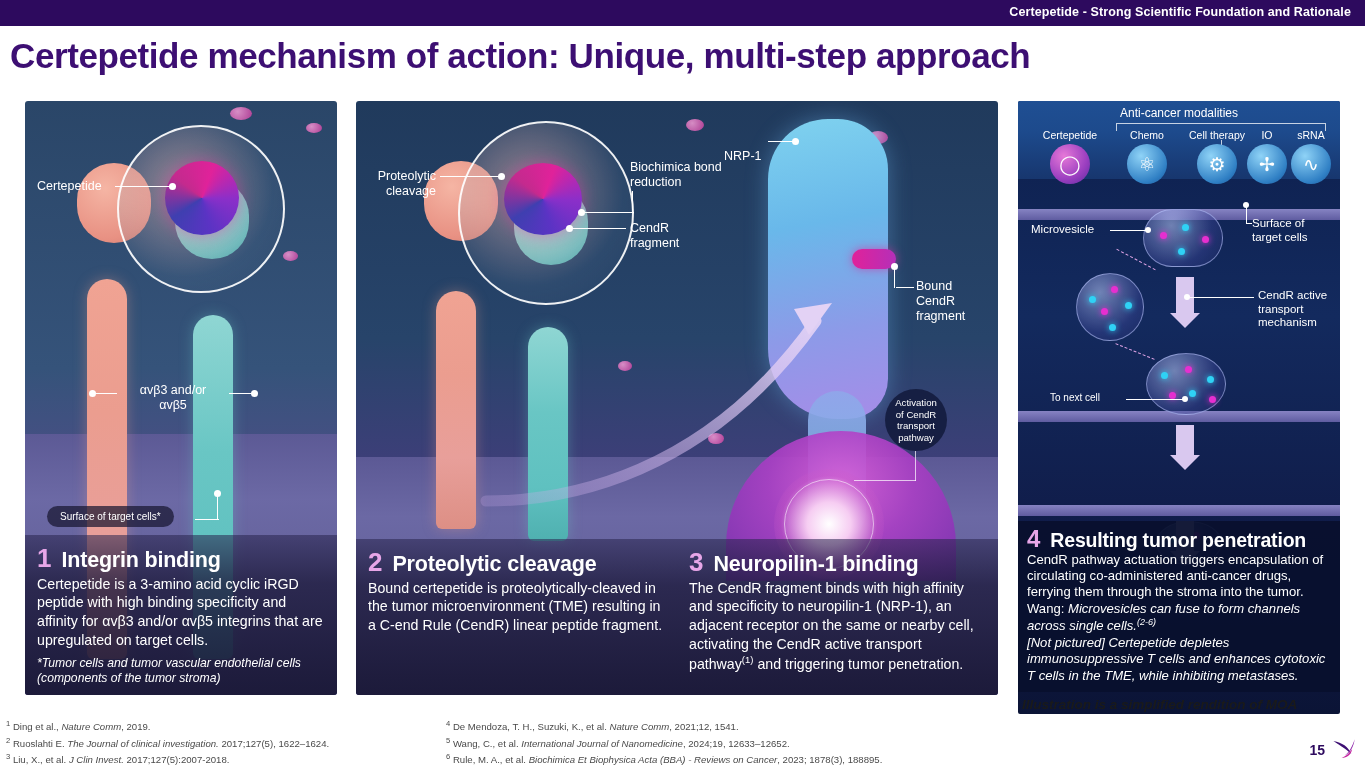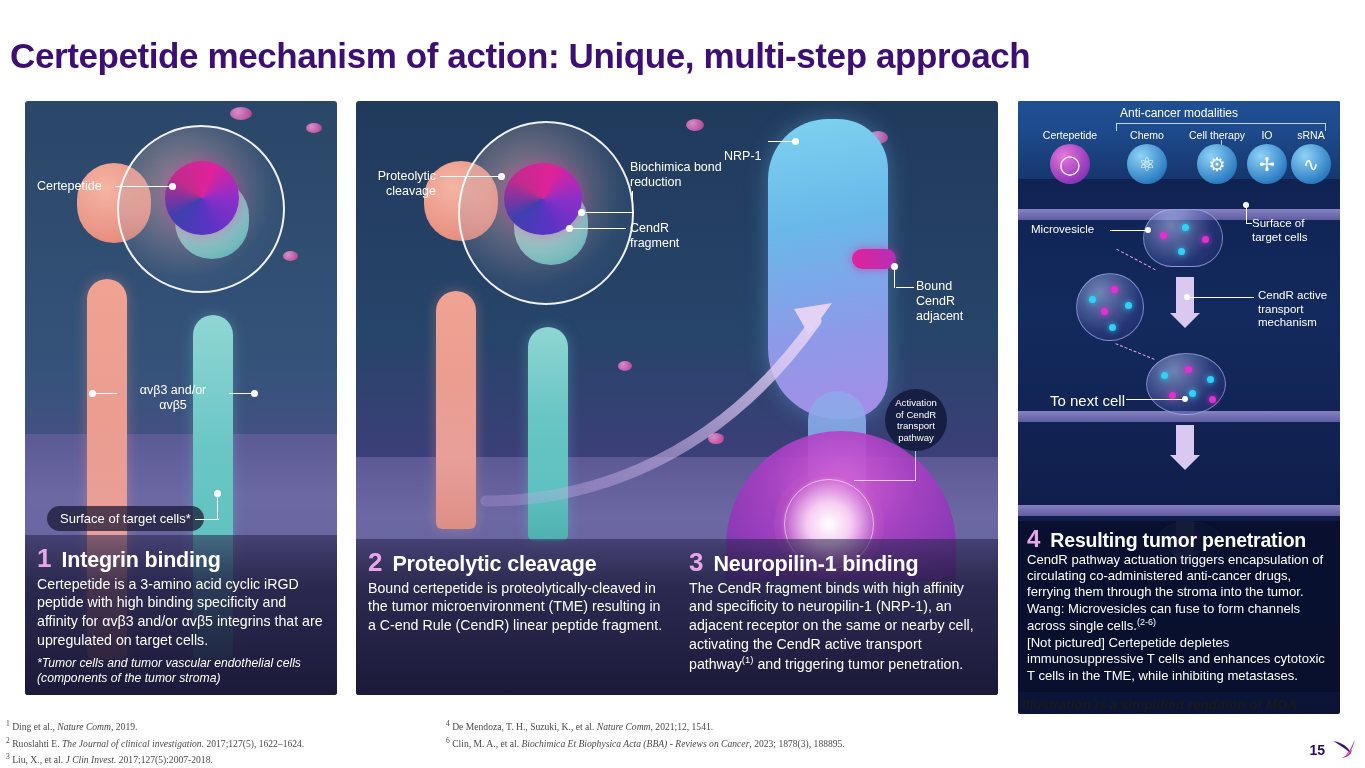--- a/index.html
+++ b/index.html
@@ -101,21 +101,21 @@
   
   .callout { position: absolute; color: #fff; font-size: 12.5px; line-height: 1.18; white-space: pre-line; }
   .callout.center { text-align: center; }
   .callout.right { text-align: right; }
   .lead-line { position: absolute; background: #fff; }
   .lead-line.h { height: 1.4px; }
   .lead-line.v { width: 1.4px; }
   .lead-dot { position: absolute; width: 7px; height: 7px; border-radius: 50%; background: #fff; }
 
   .pill-label {
-    position: absolute; color: #fff; font-size: 13px;
+    position: absolute; color: #fff; font-size: 10px;
     background: rgba(24,22,48,.72); border-radius: 13px;
     padding: 5px 13px; white-space: nowrap;
   }
 
   
   .caption {
     position: absolute; left: 0; right: 0; bottom: 0;
     padding: 10px 12px 11px 12px;
     background: linear-gradient(180deg, rgba(40,36,78,.55) 0%, rgba(30,27,62,.80) 30%, rgba(24,22,52,.92) 100%);
     color: #fff;
@@ -166,45 +166,48 @@
 
   .rp-caption {
     position: absolute; left: 0; right: 0; bottom: 22px;
     padding: 6px 9px 8px 9px;
     background: rgba(9,16,46,.94); color: #fff;
   }
   .rp-caption .caption-head { margin-bottom: 1px; }
   .rp-caption .caption-title { font-size: 19.5px; }
   .rp-caption .caption-num { font-size: 24px; }
   .rp-body { font-size: 13.1px; line-height: 1.25; }
-  .rp-italic { }
+  .rp-italic { font-style: italic; }
   .illus-note {
     position: absolute; left: 1022px; top: 697px;
     color: #1a1a1a; font-size: 13.5px; font-weight: bold; font-style: italic;
   }
 
   
   .refs { position: absolute; color: #4a4a4a; font-size: 9.6px; line-height: 1.62; }
   #refs-left { left: 6px; top: 718px; width: 440px; }
   #refs-right { left: 446px; top: 718px; width: 560px; }
-  .refs .ref-line { white-space: nowrap; font-family: Liberation Serif, serif; }
+  .refs .ref-line { white-space: nowrap; }
   .refs sup { font-size: 7.6px; }
   .refs i { font-style: italic; }
 
   .page-number {
     position: absolute; right: 40px; bottom: 10px;
     color: #2d0a5e; font-size: 14px; font-weight: bold;
   }
   .brand-logo { position: absolute; right: 8px; bottom: 6px; width: 26px; height: 26px; }
 </style>
 </head>
 <body>
 
 <div class="slide">
 
+  <div class="header-band">
+    <div class="header-band-text">Certepetide - Strong Scientific Foundation and Rationale</div>
+  </div>
 
   <div class="slide-title">Certepetide mechanism of action: Unique, multi-step approach</div>
 
   <div class="panel" id="panel1">
     <div class="panel-art">
       <div class="bg-floor"></div>
       <div class="speck" style="left:205px;top:6px;width:22px;height:13px;"></div>
       <div class="speck" style="left:281px;top:22px;width:16px;height:10px;"></div>
       <div class="speck" style="left:258px;top:150px;width:15px;height:10px;"></div>
 
@@ -312,21 +315,21 @@
 fragment</div>
       <div class="lead-line h" style="left:216px;top:127px;width:54px;"></div>
       <div class="lead-dot" style="left:210px;top:124px;"></div>
 
       <div class="callout" style="left:368px;top:48px;">NRP-1</div>
       <div class="lead-line h" style="left:412px;top:40px;width:28px;"></div>
       <div class="lead-dot" style="left:436px;top:37px;"></div>
 
       <div class="callout" style="left:560px;top:178px;">Bound
 CendR
-adjacent</div>
+fragment</div>
       <div class="lead-line h" style="left:540px;top:186px;width:18px;"></div>
       <div class="lead-line v" style="left:538px;top:166px;height:21px;"></div>
       <div class="lead-dot" style="left:535px;top:162px;"></div>
     </div>
 
     <div class="caption half" style="height:156px;">
       <div class="caption-head">
         <span class="caption-num">2</span>
         <span class="caption-title">Proteolytic cleavage</span>
       </div>
@@ -427,21 +430,21 @@
     <div class="lead-line v" style="left:228px;top:105px;height:18px;"></div>
     <div class="lead-line h" style="left:228px;top:122px;width:6px;"></div>
     <div class="lead-dot" style="left:225px;top:101px;width:6px;height:6px;"></div>
 
     <div class="callout" style="left:240px;top:188px;font-size:11.5px;">CendR active
 transport
 mechanism</div>
     <div class="lead-line h" style="left:172px;top:196px;width:64px;"></div>
     <div class="lead-dot" style="left:166px;top:193px;width:6px;height:6px;"></div>
 
-    <div class="callout" style="left:32px;top:291px;font-size:15px;">To next cell</div>
+    <div class="callout" style="left:32px;top:291px;font-size:10px;">To next cell</div>
     <div class="lead-line h" style="left:108px;top:298px;width:58px;"></div>
     <div class="lead-dot" style="left:164px;top:295px;width:6px;height:6px;"></div>
 
     <div class="rp-caption">
       <div class="caption-head">
         <span class="caption-num">4</span>
         <span class="caption-title">Resulting tumor penetration</span>
       </div>
       <div class="rp-body">CendR pathway actuation triggers encapsulation of circulating co-administered anti-cancer drugs, ferrying them through the stroma into the tumor.</div>
       <div class="rp-body"><span>Wang: </span><span class="rp-italic">Microvesicles can fuse to form channels across single cells.</span><sup class="rp-italic" style="font-size:9px;">(2-6)</sup></div>
@@ -451,21 +454,22 @@
 
   <div class="illus-note">Illustration is a simplified rendition of MOA</div>
 
   <div class="refs" id="refs-left">
       <div class="ref-line"><sup>1</sup><span> Ding et al., </span><i>Nature Comm</i><span>, 2019.</span></div>
       <div class="ref-line"><sup>2</sup><span> Ruoslahti E. </span><i>The Journal of clinical investigation.</i><span> 2017;127(5), 1622–1624.</span></div>
       <div class="ref-line"><sup>3</sup><span> Liu, X., et al. </span><i>J Clin Invest.</i><span> 2017;127(5):2007-2018.</span></div>
     </div>
   <div class="refs" id="refs-right">
       <div class="ref-line"><sup>4</sup><span> De Mendoza, T. H., Suzuki, K., et al. </span><i>Nature Comm</i><span>, 2021;12, 1541.</span></div>
-      <div class="ref-line"><sup>6</sup><span> Clin, M. A., et al. </span><i>Biochimica Et Biophysica Acta (BBA) - Reviews on Cancer</i><span>, 2023; 1878(3), 188895.</span></div>
+      <div class="ref-line"><sup>5</sup><span> Wang, C., et al. </span><i>International Journal of Nanomedicine</i><span>, 2024;19, 12633–12652.</span></div>
+      <div class="ref-line"><sup>6</sup><span> Rule, M. A., et al. </span><i>Biochimica Et Biophysica Acta (BBA) - Reviews on Cancer</i><span>, 2023; 1878(3), 188895.</span></div>
     </div>
 
   <div class="page-number">15</div>
   <svg class="brand-logo" viewBox="0 0 32 32">
     <path d="M3 6 C14 8, 21 13, 25 22 C20 17, 13 13, 3 6 Z" fill="#3d0f73"></path>
     <path d="M29 4 C26 14, 22 20, 17 24 C23 21, 28 14, 29 4 Z" fill="#8b1fa8"></path>
     <path d="M26 16 C22 22, 18 25, 13 27 C20 27, 25 23, 26 16 Z" fill="#c4239e"></path>
   </svg>
 </div>
 

